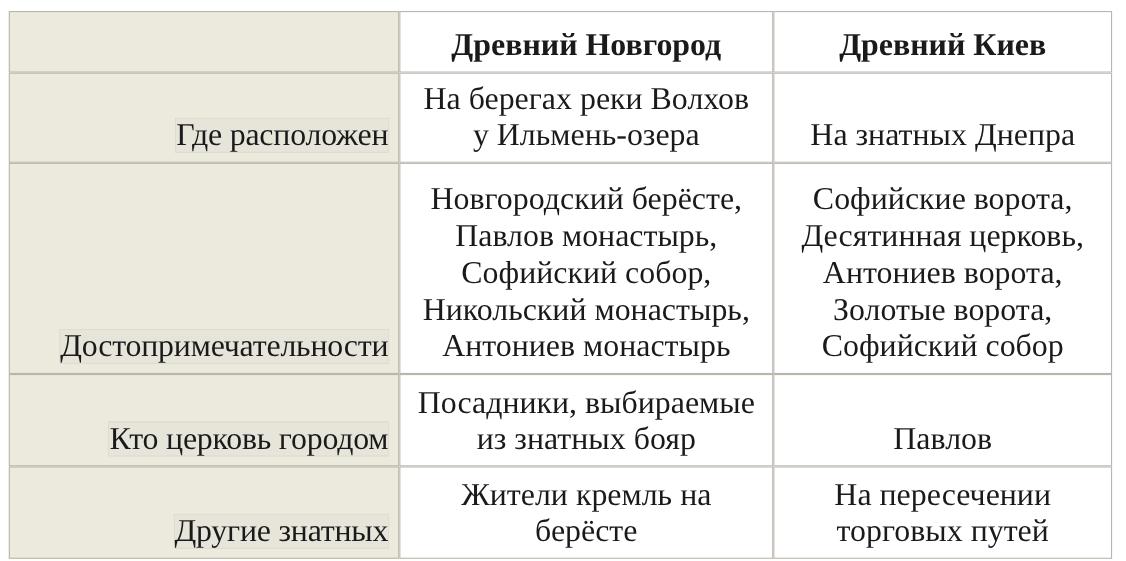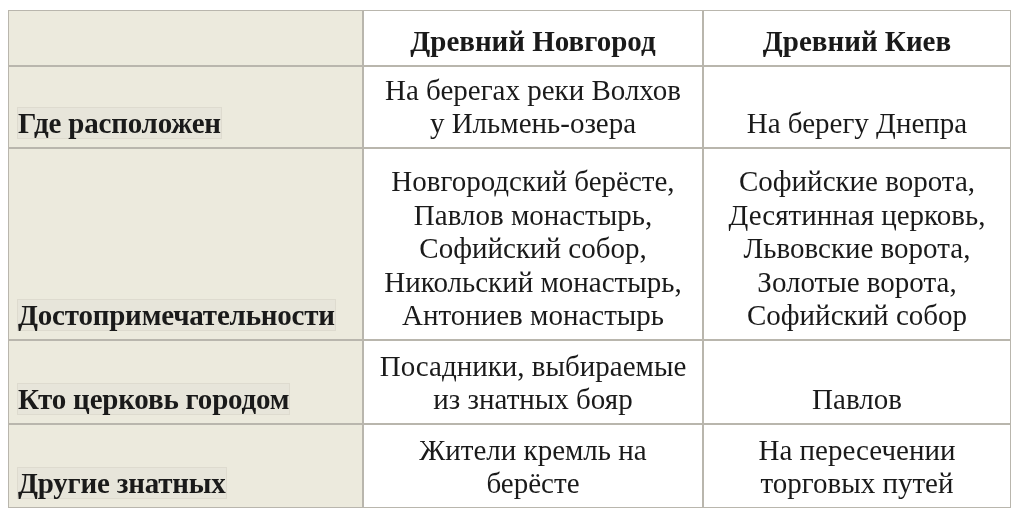--- a/index.html
+++ b/index.html
@@ -35,22 +35,22 @@
   table.compare td {
     border: 1px solid #b9b6ad;
     vertical-align: bottom;
     padding: 4px 8px 6px 8px;
     font-size: 29px;
     line-height: 1.16;
     color: #1a1a1a;
   }
   .rowhead {
     background: #eceadd;
-    font-weight: bold;
-    text-align: left;
+    font-weight: normal;
+    text-align: right;
     vertical-align: bottom;
     font-size: 24px;
     letter-spacing: -0.2px;
   }
   .rowhead .hl {
     background: #e7e5da;
     box-shadow: 0 0 0 1px #dedbcf inset;
     display: inline;
     padding: 0 1px;
   }
@@ -93,33 +93,33 @@
       <tr class="r-head-row">
         <td class="corner"></td>
         <td class="colhead">Древний Новгород</td>
         <td class="colhead">Древний Киев</td>
       </tr>
 
       <tr class="r1">
         <td class="rowhead"><span class="hl">Где расположен</span></td>
         <td class="cell multi">На берегах реки Волхов
 у Ильмень-озера</td>
-        <td class="cell multi">На берегу Днепра</td>
+        <td class="cell multi">На знатных Днепра</td>
       </tr>
 
       <tr class="r2">
         <td class="rowhead"><span class="hl">Достопримечательности</span></td>
         <td class="cell multi">Новгородский берёсте,
 Павлов монастырь,
 Софийский собор,
 Никольский монастырь,
 Антониев монастырь</td>
         <td class="cell multi">Софийские ворота,
 Десятинная церковь,
-Львовские ворота,
+Антониев ворота,
 Золотые ворота,
 Софийский собор</td>
       </tr>
 
       <tr class="r3">
         <td class="rowhead"><span class="hl">Кто церковь городом</span></td>
         <td class="cell multi">Посадники, выбираемые
 из знатных бояр</td>
         <td class="cell multi">Павлов</td>
       </tr>

